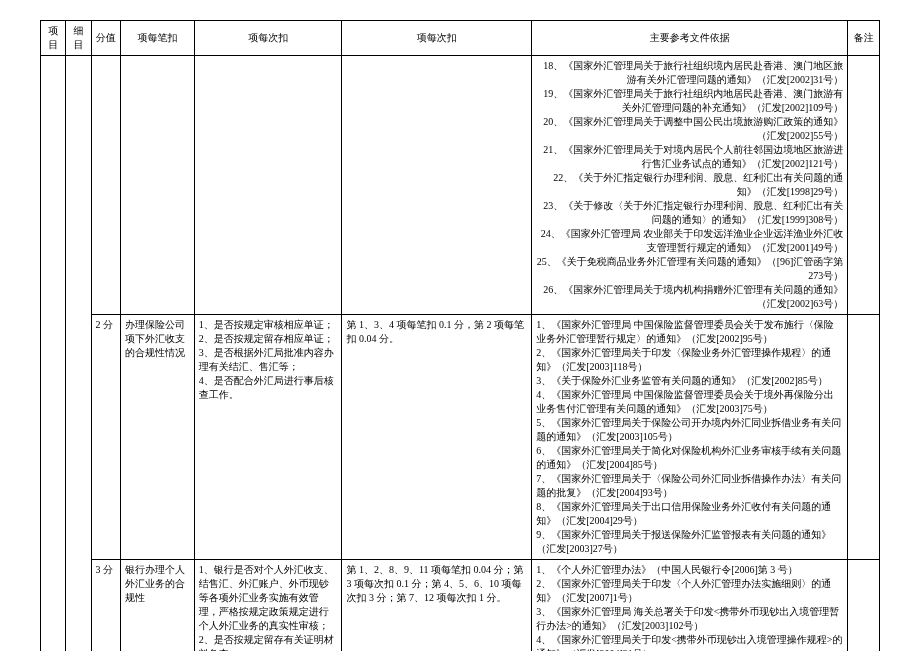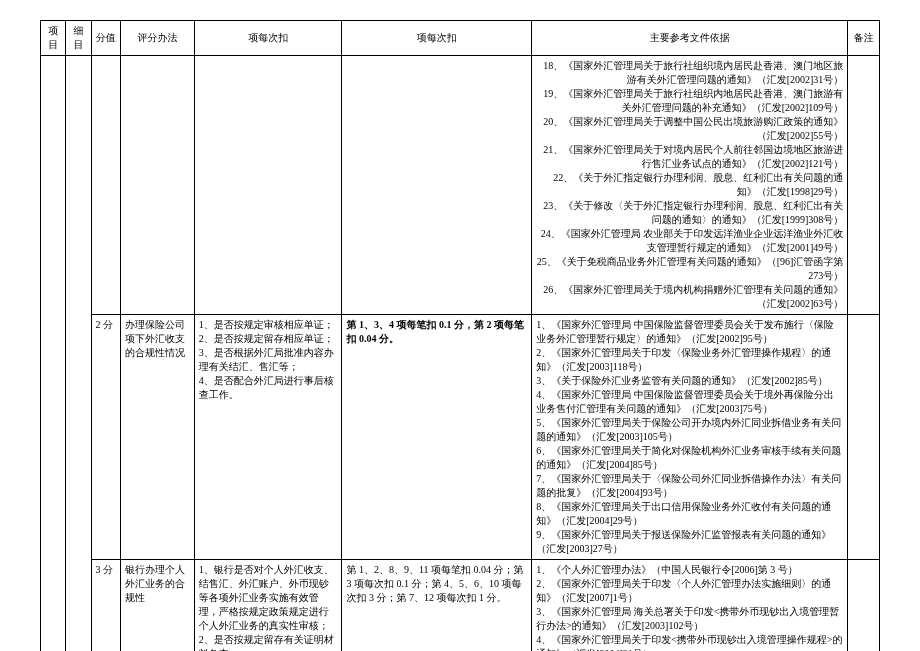--- a/index.html
+++ b/index.html
@@ -48,21 +48,21 @@
     <col class="col-std">
     <col class="col-method">
     <col class="col-ref">
     <col class="col-note">
   </colgroup>
   <thead>
     <tr>
       <th>项目</th>
       <th>细目</th>
       <th>分值</th>
-      <th>评分办法</th>
+      <th>项每笔扣</th>
       <th>项每次扣</th>
       <th>项每次扣</th>
       <th>主要参考文件依据</th>
       <th>备注</th>
     </tr>
   </thead>
   <tbody>
     <tr>
       <td rowspan="3" style="white-space: pre-wrap;"></td>
       <td rowspan="3" style="white-space: pre-wrap;"></td>
@@ -81,21 +81,21 @@
 26、《国家外汇管理局关于境内机构捐赠外汇管理有关问题的通知》（汇发[2002]63号）</td>
       <td style="white-space: pre-wrap;"></td>
     </tr>
     <tr>
       <td style="white-space: pre-wrap;">2 分</td>
       <td style="white-space: pre-wrap; margin-left: 11px;">办理保险公司项下外汇收支的合规性情况</td>
       <td style="white-space: pre-wrap; border-radius: 28px;">1、是否按规定审核相应单证；
 2、是否按规定留存相应单证；
 3、是否根据外汇局批准内容办理有关结汇、售汇等；
 4、是否配合外汇局进行事后核查工作。</td>
-      <td style="white-space: pre-wrap; font-weight: bold;">第 1、3、4 项每笔扣 0.1 分，第 2 项每笔扣 0.04 分。</td>
+      <td style="white-space: pre-wrap;">第 1、3、4 项每笔扣 0.1 分，第 2 项每笔扣 0.04 分。</td>
       <td style="white-space: pre-wrap; margin-top: 17px;">1、《国家外汇管理局 中国保险监督管理委员会关于发布施行〈保险业务外汇管理暂行规定〉的通知》（汇发[2002]95号）
 2、《国家外汇管理局关于印发〈保险业务外汇管理操作规程〉的通知》（汇发[2003]118号）
 3、《关于保险外汇业务监管有关问题的通知》（汇发[2002]85号）
 4、《国家外汇管理局 中国保险监督管理委员会关于境外再保险分出业务售付汇管理有关问题的通知》（汇发[2003]75号）
 5、《国家外汇管理局关于保险公司开办境内外汇同业拆借业务有关问题的通知》（汇发[2003]105号）
 6、《国家外汇管理局关于简化对保险机构外汇业务审核手续有关问题的通知》（汇发[2004]85号）
 7、《国家外汇管理局关于〈保险公司外汇同业拆借操作办法〉有关问题的批复》（汇发[2004]93号）
 8、《国家外汇管理局关于出口信用保险业务外汇收付有关问题的通知》（汇发[2004]29号）
 9、《国家外汇管理局关于报送保险外汇监管报表有关问题的通知》（汇发[2003]27号）</td>
       <td style="white-space: pre-wrap;"></td>

